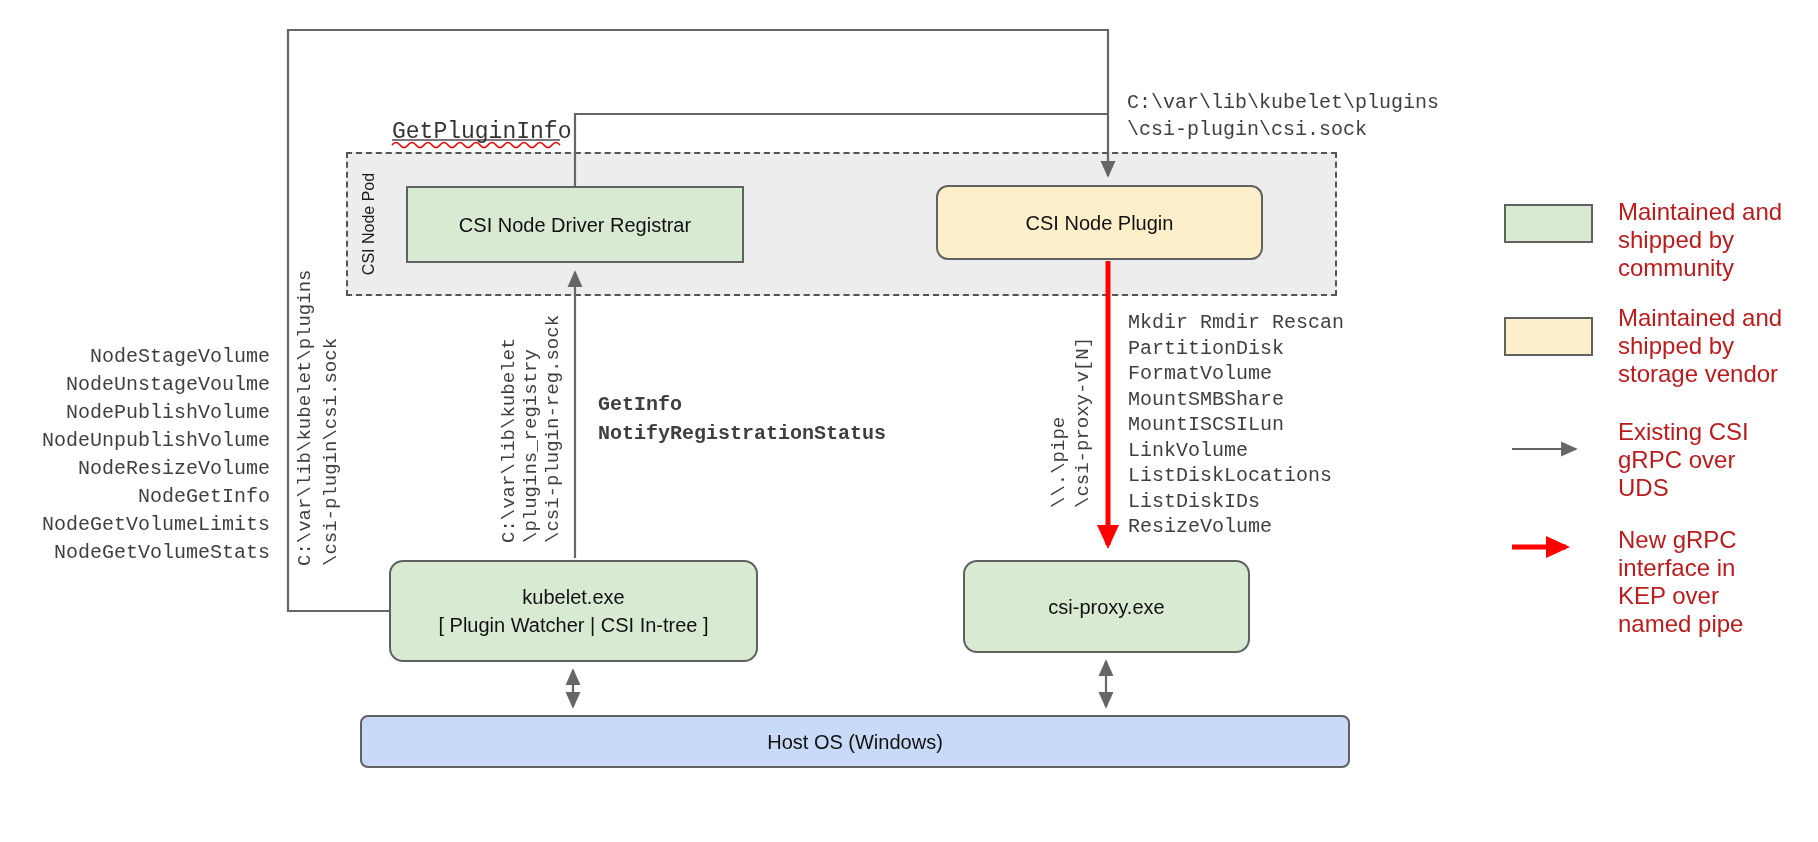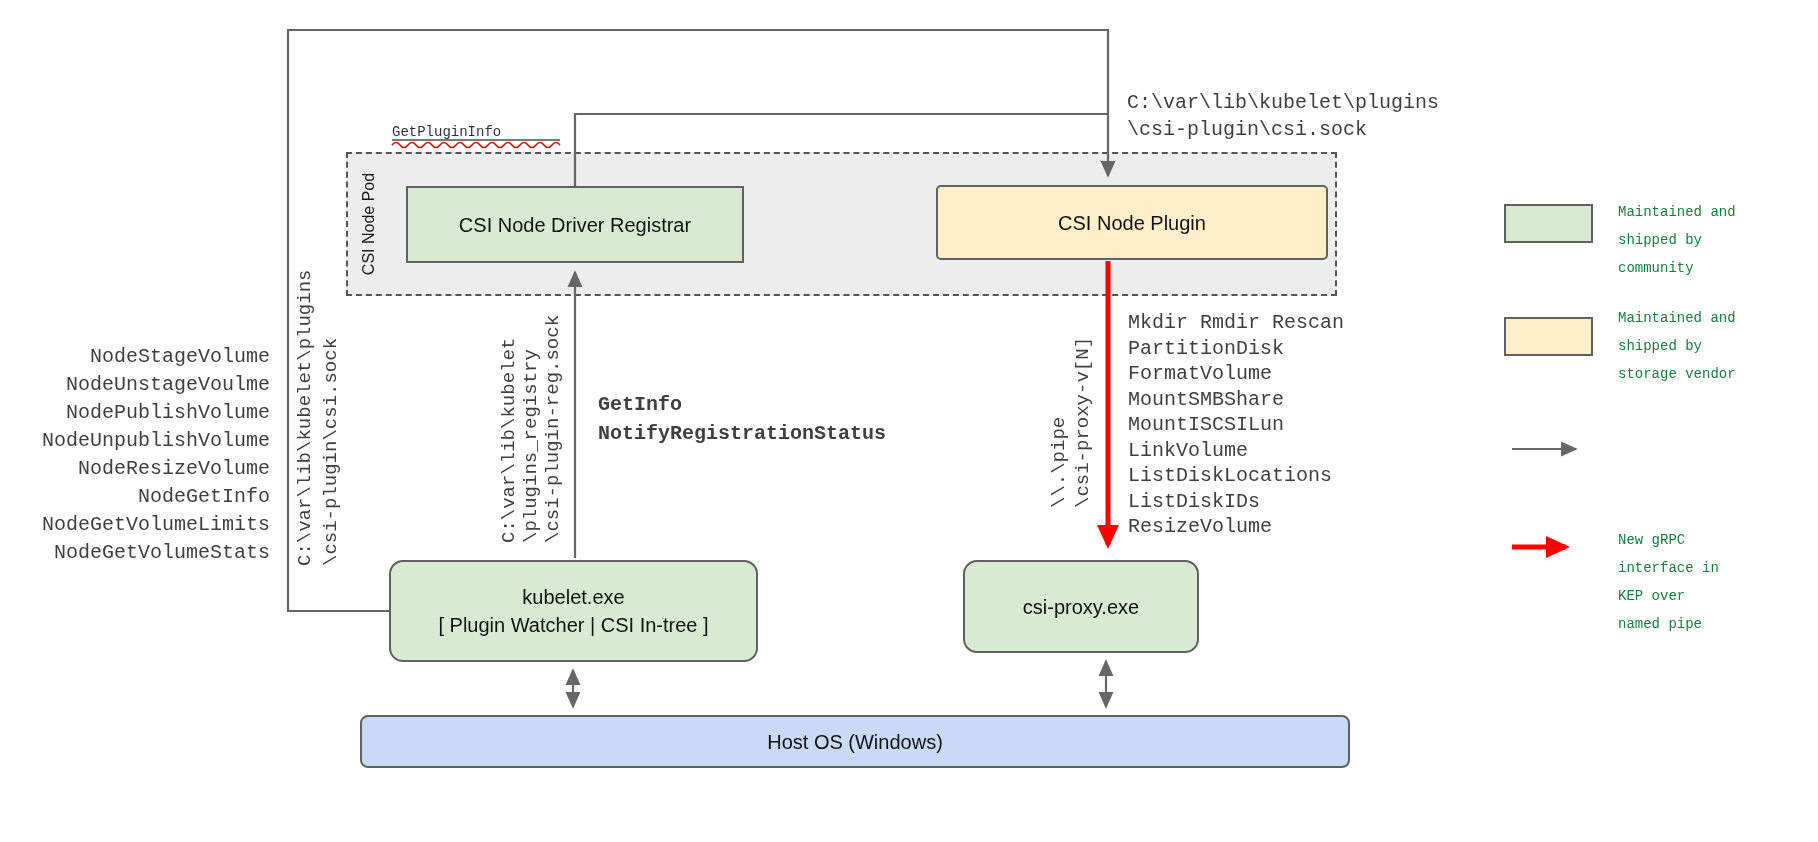--- a/index.html
+++ b/index.html
@@ -23,22 +23,22 @@
   .green{background:var(--community_green);}
   .yellow{background:var(--vendor_yellow);}
   .blue{background:var(--host_blue);}
   .pod{position:absolute;left:346px;top:152px;width:991px;height:144px;z-index:1;
        background:var(--pod_gray);border:2.5px dashed #555;box-sizing:border-box;}
   .mono{position:absolute;font-family:"Liberation Mono","DejaVu Sans Mono",monospace;
         color:var(--mono_text);font-size:20px;line-height:28px;white-space:pre-line;z-index:4;}
   .rot{position:absolute;transform:translate(-50%,-50%) rotate(-90deg);z-index:4;
        font-family:"Liberation Mono","DejaVu Sans Mono",monospace;color:var(--mono_text);
        white-space:pre-line;text-align:left;}
-  .legend-text{position:absolute;left:1618px;font-size:14px;line-height:28px;
-       white-space:pre-line;z-index:4;color:#15803d;font-family:Liberation Mono, monospace;}
+  .legend-text{position:absolute;left:1618px;font-size:24px;line-height:28px;
+       white-space:pre-line;z-index:4;color:#b91c1c;}
   .swatch{position:absolute;left:1504px;width:89px;height:39px;border:2px solid var(--box_border);
        box-sizing:border-box;z-index:3;}
 </style>
 </head>
 <body>
 
 <div id="canvas">
 
   <svg id="wires" width="1818" height="842" viewBox="0 0 1818 842">
     <defs>
@@ -61,27 +61,27 @@
     <path class="squig" d="M392,145 q4,-5 8,0 t8,0 t8,0 t8,0 t8,0 t8,0 t8,0 t8,0 t8,0 t8,0 t8,0 t8,0 t8,0 t8,0 t8,0 t8,0 t8,0 t8,0 t8,0 t8,0 t8,0"></path>
 
     <path class="gline" d="M1512,449 H1576" marker-end="url(#mg)"></path>
     <path class="rline" d="M1512,547 H1566" marker-end="url(#mr)"></path>
   </svg>
 
   <div class="pod"></div>
   <div class="rot" style="left:369px;top:224px;width:140px;font-family:'Liberation Sans',sans-serif;font-size:16px;line-height:18px;color:#1a1a1a;text-align:center;">CSI Node Pod</div>
 
   <div class="box green" style="left:406px;top:186px;width:338px;height:77px;border-radius:0;">CSI Node Driver Registrar</div>
-  <div class="box yellow" style="left:936px;top:185px;width:392px;height:75px;border-radius:5px;">CSI Node Plugin</div>
+  <div class="box yellow" style="left:936px;top:185px;width:327px;height:75px;border-radius:12px;">CSI Node Plugin</div>
   <div class="box green" style="left:389px;top:560px;width:369px;height:102px;border-radius:14px;">kubelet.exe
 [ Plugin Watcher | CSI In-tree ]</div>
-  <div class="box green" style="left:963px;top:560px;width:236px;height:93px;border-radius:14px;">csi-proxy.exe</div>
+  <div class="box green" style="left:963px;top:560px;width:287px;height:93px;border-radius:14px;">csi-proxy.exe</div>
   <div class="box blue" style="left:360px;top:715px;width:990px;height:53px;border-radius:8px;">Host OS (Windows)</div>
 
-  <div class="mono" style="left:392px;top:120px;font-size:14px;line-height:24px;color:#333;">GetPluginInfo</div>
+  <div class="mono" style="left:392px;top:120px;font-size:23px;line-height:24px;color:#333;">GetPluginInfo</div>
   <div class="mono" style="left:1127px;top:89px;line-height:27px;">C:\var\lib\kubelet\plugins
 \csi-plugin\csi.sock</div>
   <div class="mono" style="left:0px;top:343px;width:270px;text-align:right;">NodeStageVolume
 NodeUnstageVoulme
 NodePublishVolume
 NodeUnpublishVolume
 NodeResizeVolume
 NodeGetInfo
 NodeGetVolumeLimits
 NodeGetVolumeStats</div>
@@ -106,18 +106,21 @@
 \csi-proxy-v[N]</div>
 
   <div class="swatch" style="top:204px;background:var(--community_green);"></div>
   <div class="legend-text" style="top:198px;">Maintained and
 shipped by
 community</div>
   <div class="swatch" style="top:317px;background:var(--vendor_yellow);"></div>
   <div class="legend-text" style="top:304px;">Maintained and
 shipped by
 storage vendor</div>
+  <div class="legend-text" style="top:418px;">Existing CSI
+gRPC over
+UDS</div>
   <div class="legend-text" style="top:526px;">New gRPC
 interface in
 KEP over
 named pipe</div>
 
 </div>
 
 </body></html>

